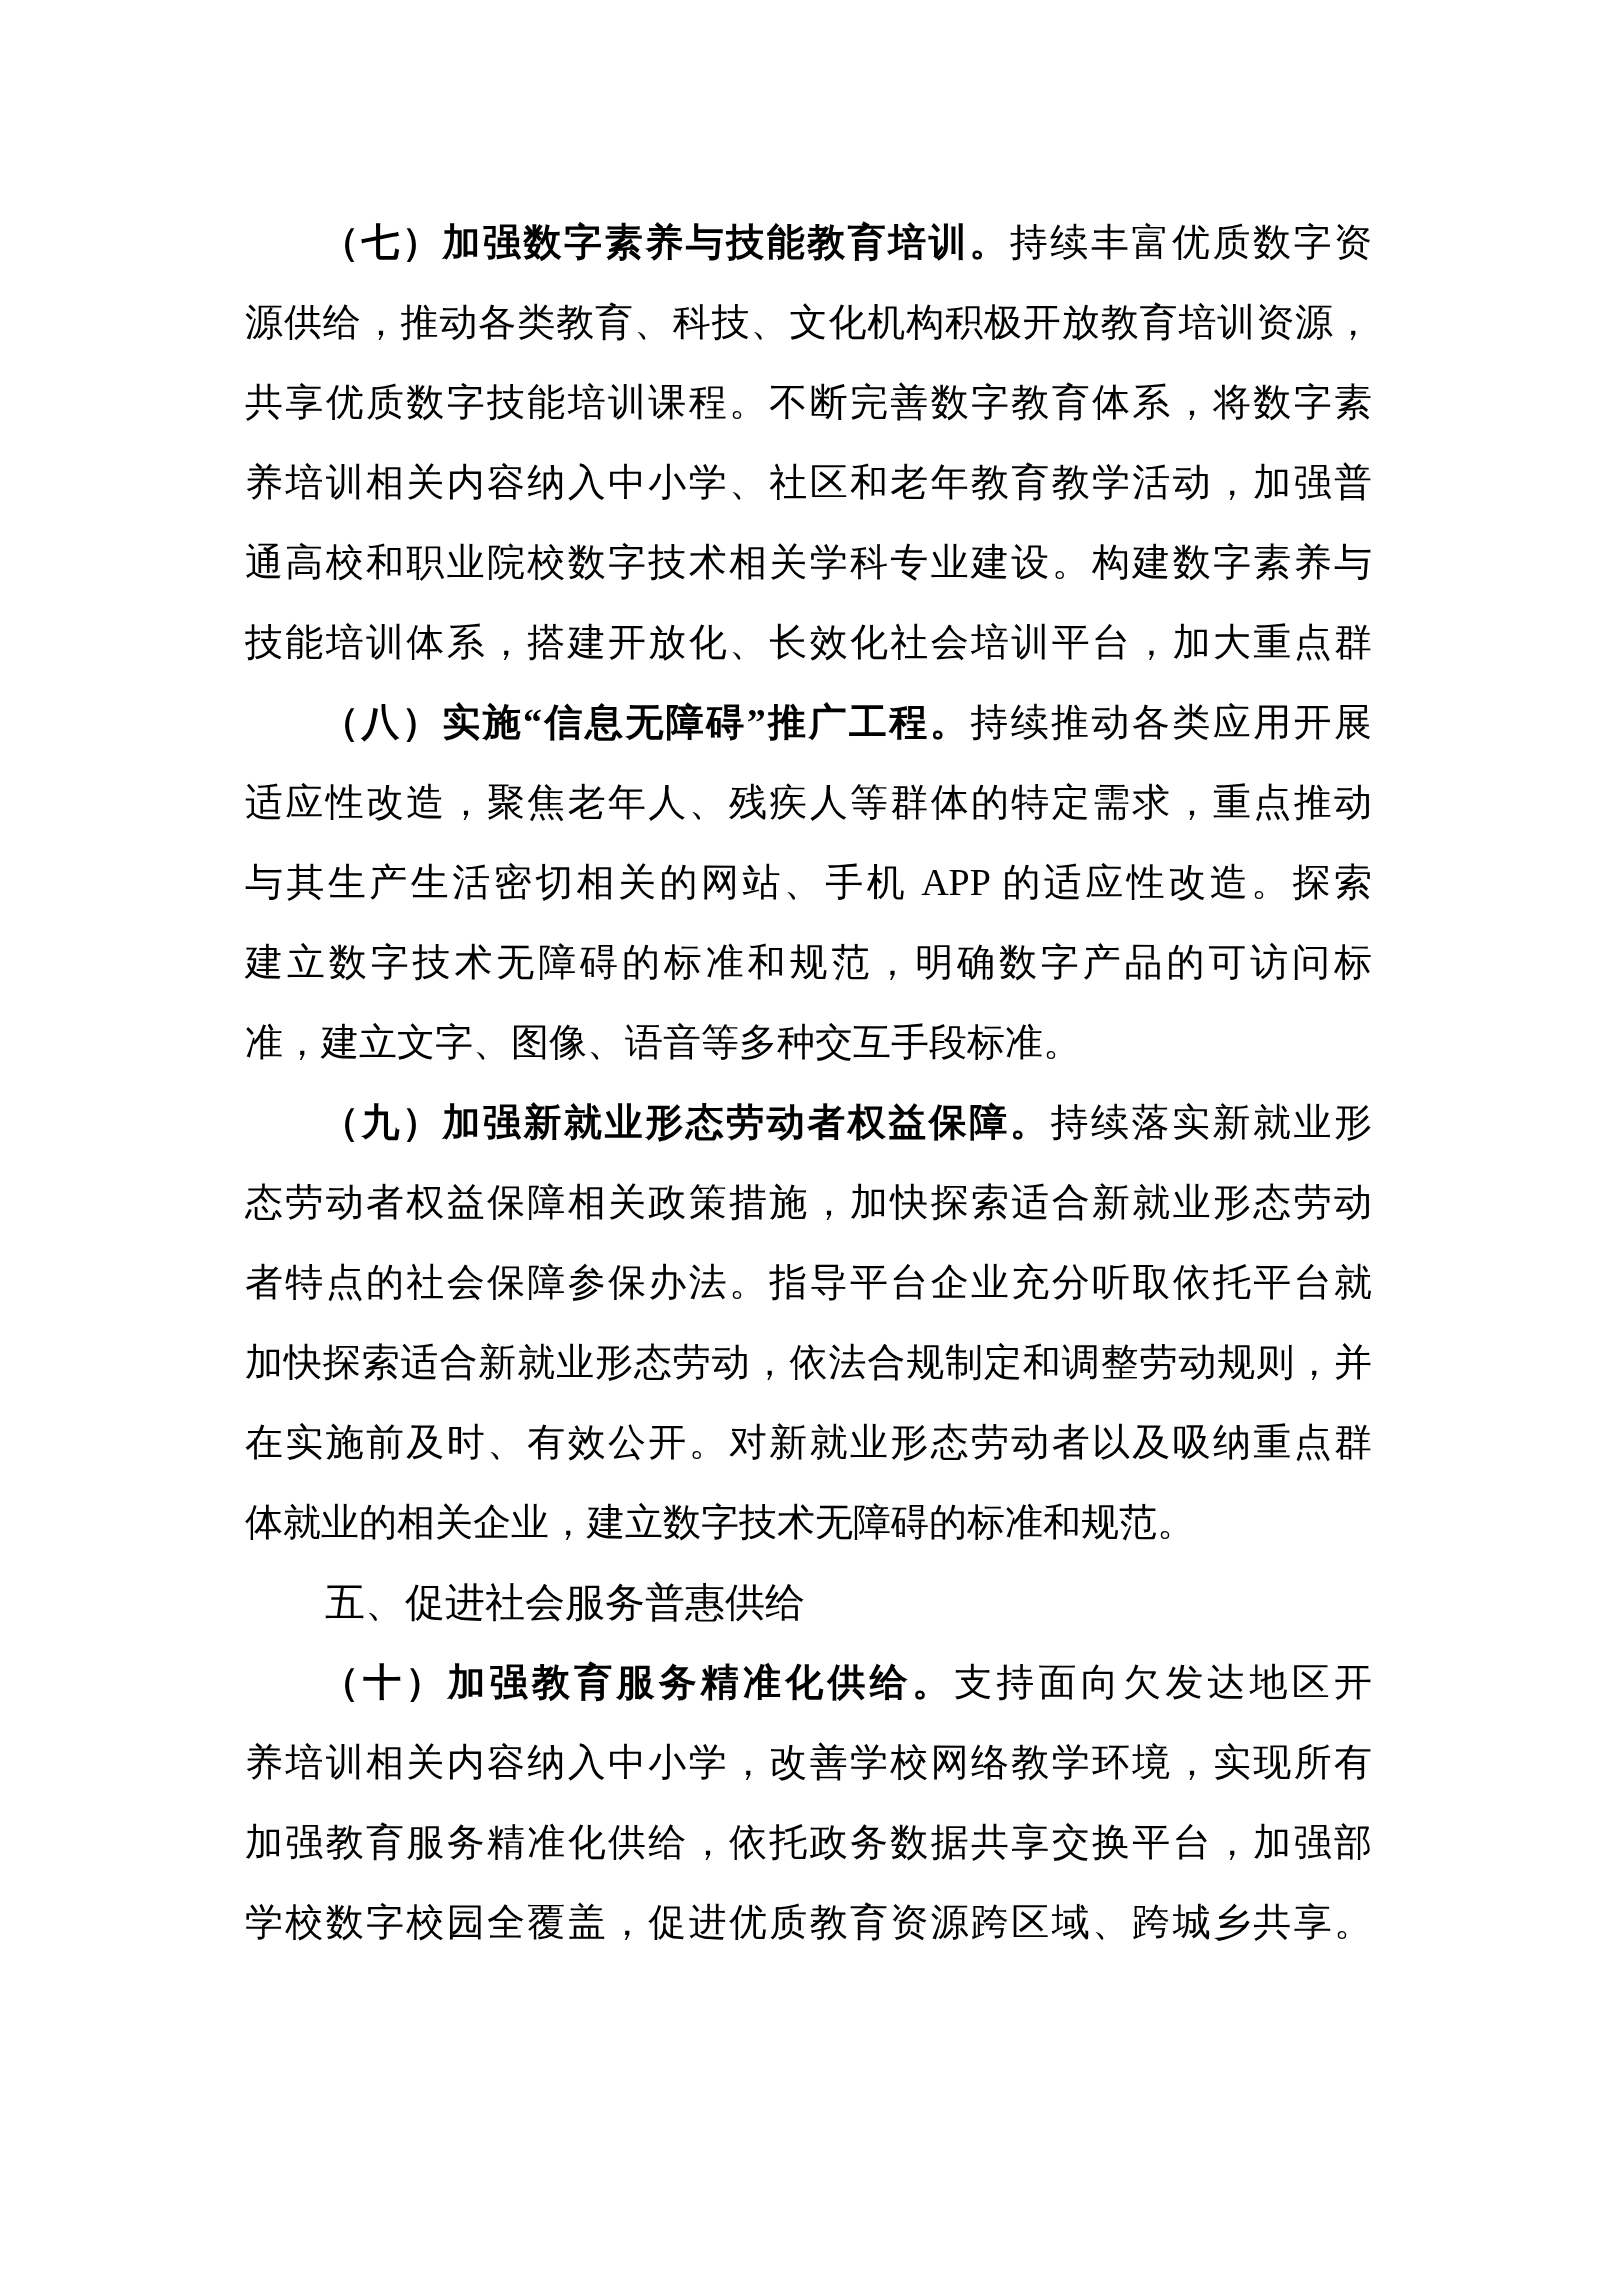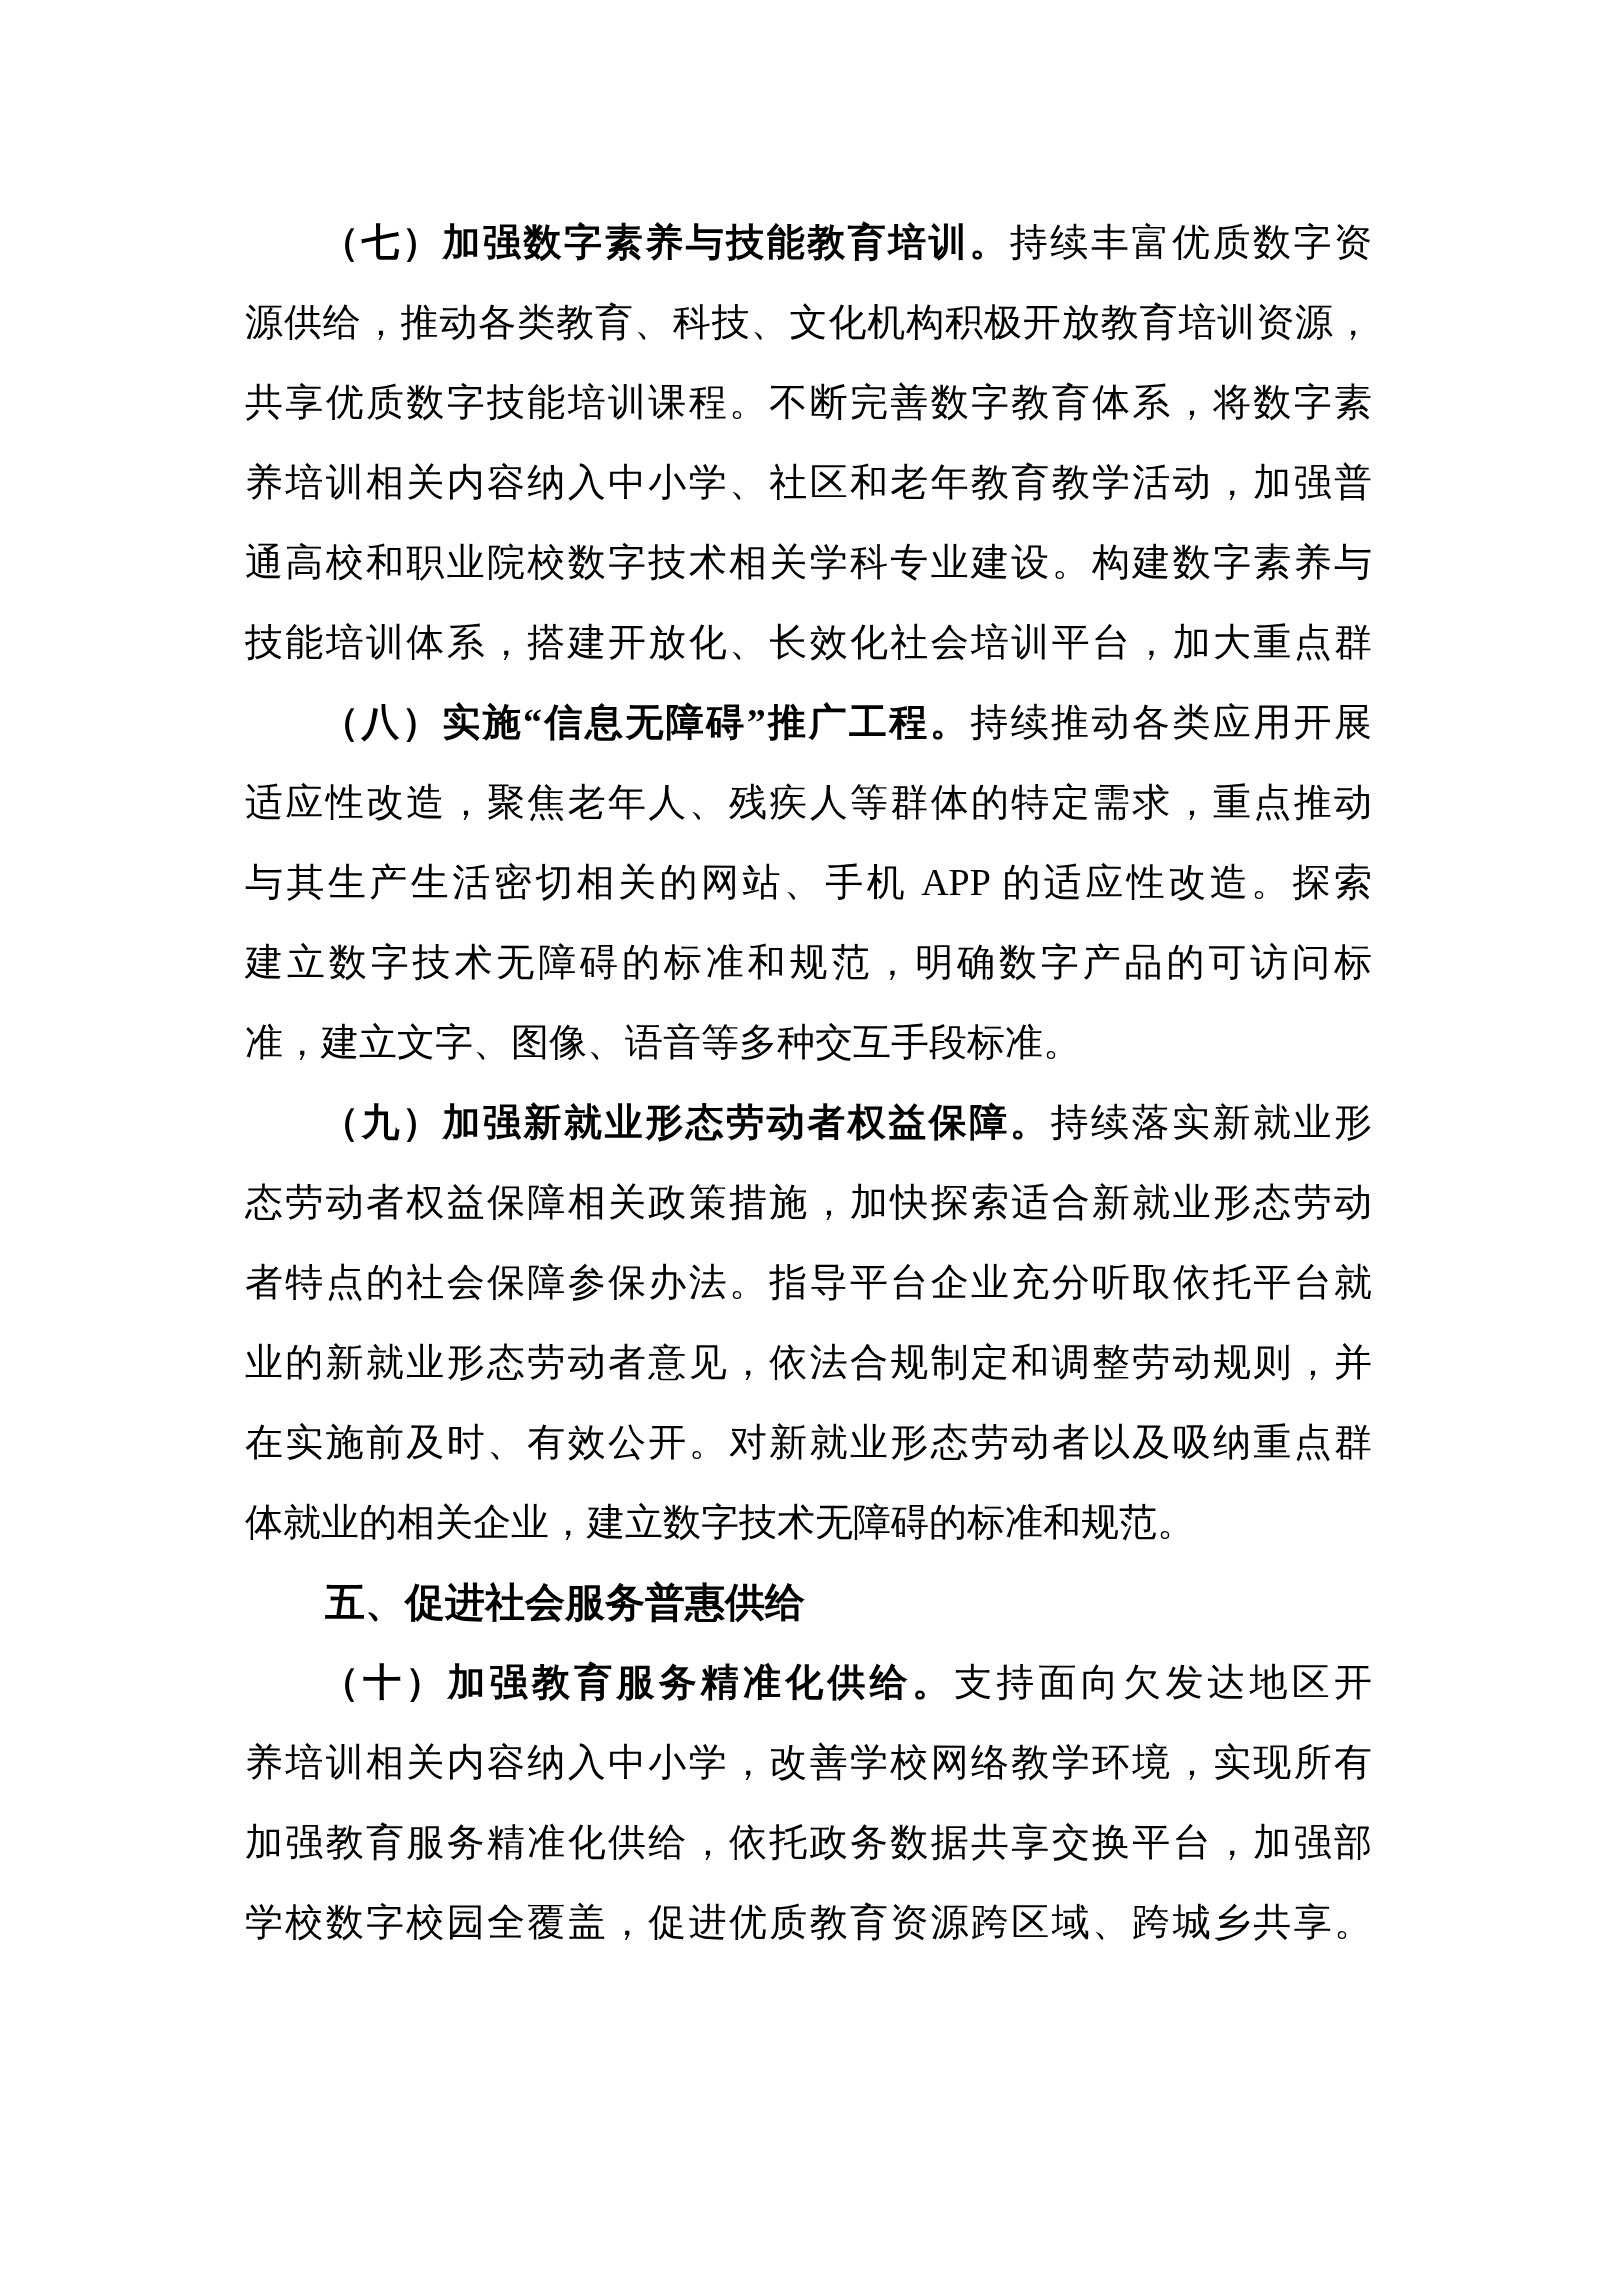--- a/index.html
+++ b/index.html
@@ -46,21 +46,21 @@
     text-align-last: left;
   }
   .indent {
     text-indent: 2em;
   }
   .lead {
     font-weight: 700;
   }
   .heading {
     font-family: "Liberation Sans", "DejaVu Sans", sans-serif;
-    font-weight: 700;
+    font-weight: 400;
     font-size: 40px;
     text-align: right;
     text-align-last: left;
   }
 </style>
 </head>
 <body>
 
 <div class="page">
   <div class="text-block">
@@ -74,21 +74,21 @@
 
     <div class="line indent fill"><span class="lead">（八）实施“信息无障碍”推广工程。</span><span>持续推动各类应用开展</span></div>
     <div class="line fill"><span>适应性改造，聚焦老年人、残疾人等群体的特定需求，重点推动</span></div>
     <div class="line fill"><span>与其生产生活密切相关的网站、手机 APP 的适应性改造。探索</span></div>
     <div class="line fill"><span>建立数字技术无障碍的标准和规范，明确数字产品的可访问标</span></div>
     <div class="line end"><span>准，建立文字、图像、语音等多种交互手段标准。</span></div>
 
     <div class="line indent fill"><span class="lead">（九）加强新就业形态劳动者权益保障。</span><span>持续落实新就业形</span></div>
     <div class="line fill"><span>态劳动者权益保障相关政策措施，加快探索适合新就业形态劳动</span></div>
     <div class="line fill"><span>者特点的社会保障参保办法。指导平台企业充分听取依托平台就</span></div>
-    <div class="line fill"><span>业的新就业形态劳动者意见，依法合规制定和调整劳动规则，并</span></div>
+    <div class="line fill"><span>加快探索适合新就业形态劳动，依法合规制定和调整劳动规则，并</span></div>
     <div class="line fill"><span>在实施前及时、有效公开。对新就业形态劳动者以及吸纳重点群</span></div>
     <div class="line end"><span>体就业的相关企业，建立数字技术无障碍的标准和规范。</span></div>
 
     <div class="line heading indent"><span>五、促进社会服务普惠供给</span></div>
 
     <div class="line indent fill"><span class="lead">（十）加强教育服务精准化供给。</span><span>支持面向欠发达地区开</span></div>
     <div class="line fill"><span>养培训相关内容纳入中小学，改善学校网络教学环境，实现所有</span></div>
     <div class="line fill"><span>加强教育服务精准化供给，依托政务数据共享交换平台，加强部</span></div>
     <div class="line fill"><span>学校数字校园全覆盖，促进优质教育资源跨区域、跨城乡共享。</span></div>
 

